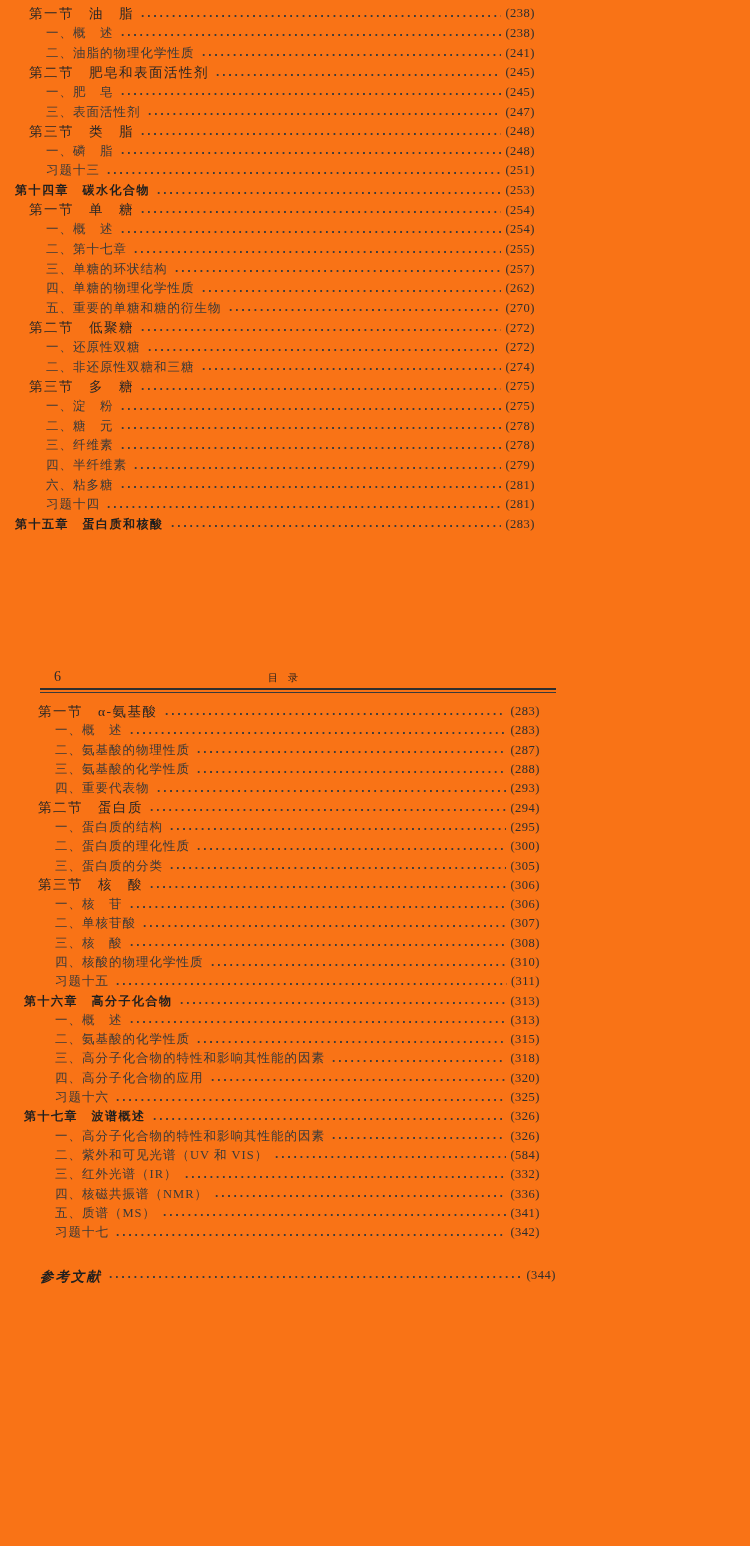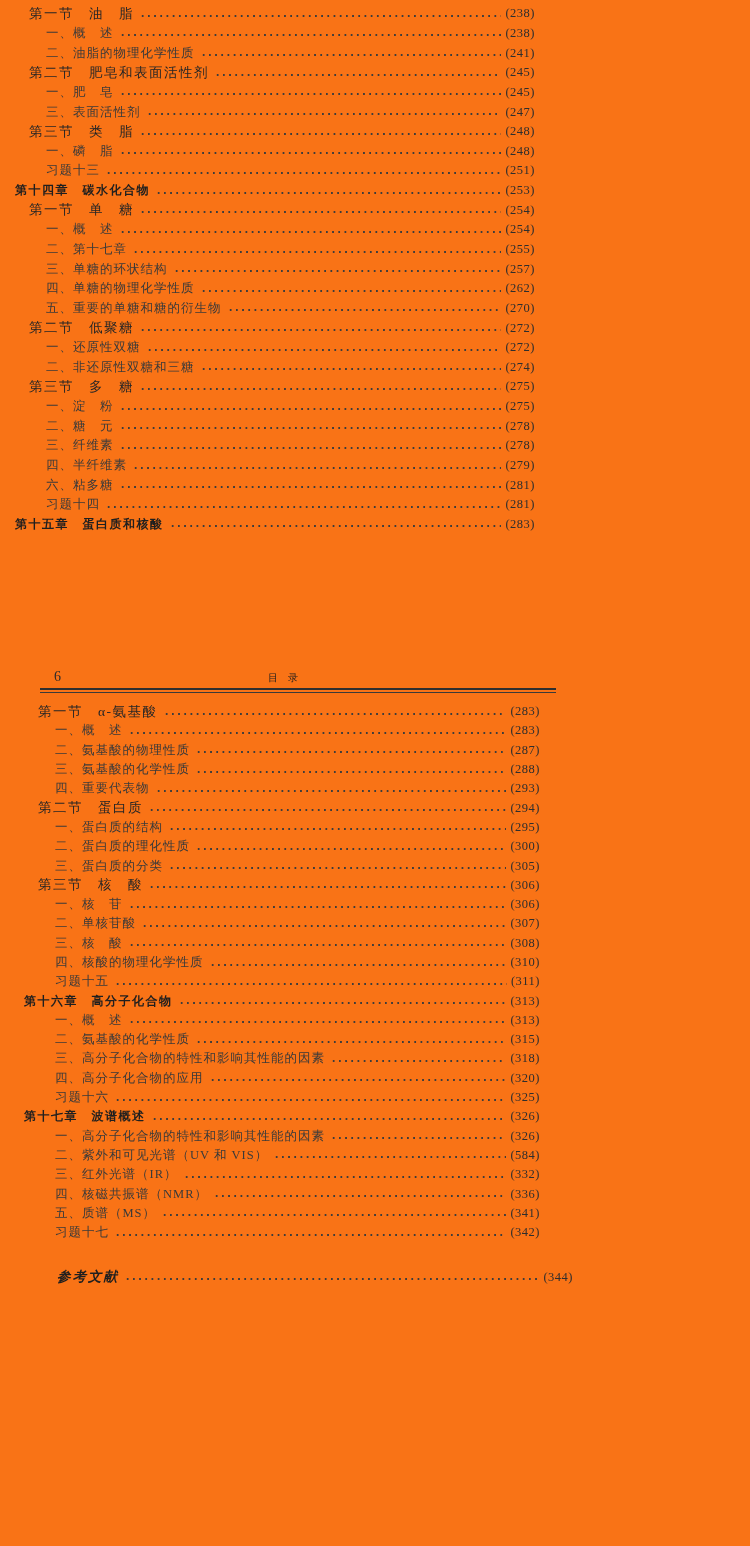--- a/index.html
+++ b/index.html
@@ -51,22 +51,22 @@
   .header-rule {
     position: absolute;
     top: 688px; left: 40px; width: 516px;
     height: 2px;
     border-top: 2px solid #2f2f2f;
     border-bottom: 1px solid #3a3a3a;
   }
 
   #reference-row {
     position: absolute;
-    top: 1268px; left: 57px; width: 516px;
-    display: flex; align-items: center;
+    top: 1268px; left: 40px; width: 516px;
+    display: flex; align-items: flex-start;
   }
   #reference-row .toc-label {
     font-weight: 700; font-style: italic;
     font-size: 13.5px; letter-spacing: 2px; color: #1f1f1f;
   }
 </style>
 </head>
 <body>
 
 <div class="sheet">

